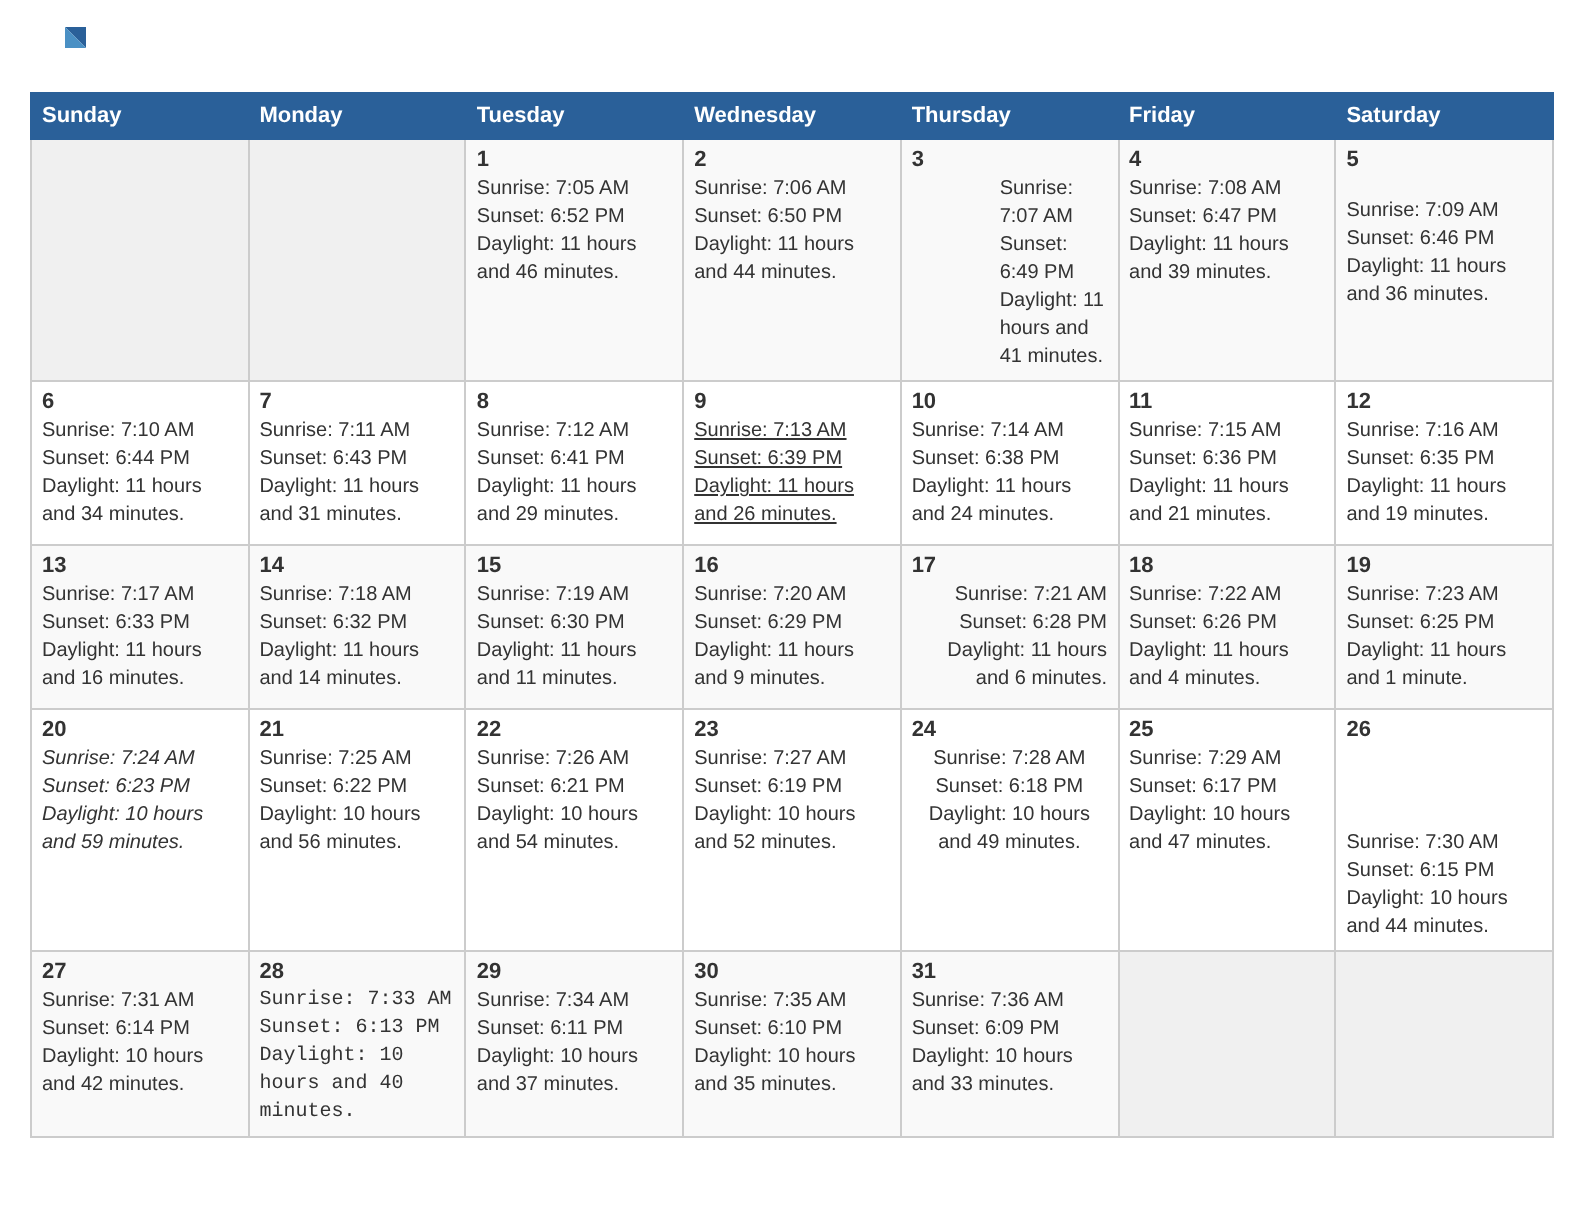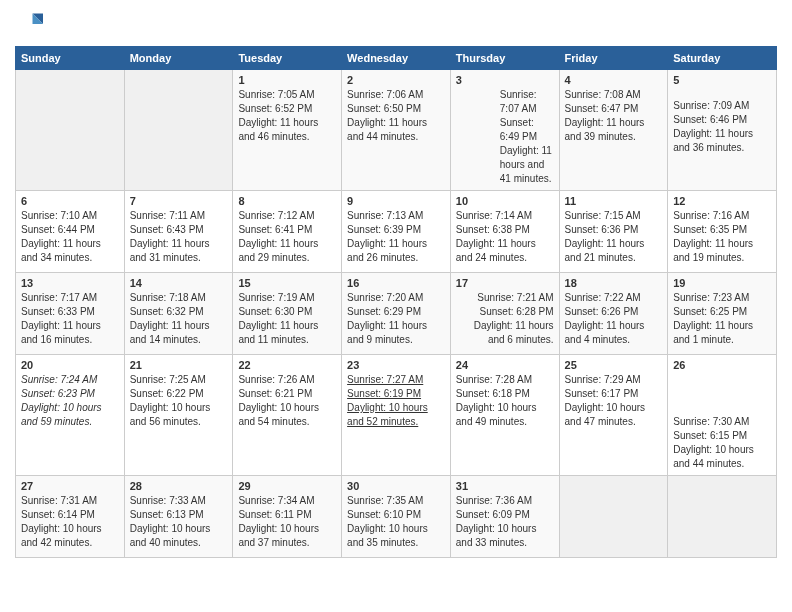--- a/index.html
+++ b/index.html
@@ -176,21 +176,21 @@
 Daylight: 11 hours and 31 minutes.</div>
           </td>
           <td>
             <span class="day-num">8</span>
             <div class="day-info" style="white-space: pre-line;">Sunrise: 7:12 AM
 Sunset: 6:41 PM
 Daylight: 11 hours and 29 minutes.</div>
           </td>
           <td>
             <span class="day-num">9</span>
-            <div class="day-info" style="white-space: pre-line;">Sunrise: 7:13 AM
+            <div class="day-info" style="white-space: pre-line; text-decoration: underline;">Sunrise: 7:13 AM
 Sunset: 6:39 PM
 Daylight: 11 hours and 26 minutes.</div>
           </td>
           <td>
             <span class="day-num">10</span>
             <div class="day-info" style="white-space: pre-line;">Sunrise: 7:14 AM
 Sunset: 6:38 PM
 Daylight: 11 hours and 24 minutes.</div>
           </td>
           <td>
@@ -264,27 +264,27 @@
 Daylight: 10 hours and 56 minutes.</div>
           </td>
           <td>
             <span class="day-num">22</span>
             <div class="day-info" style="white-space: pre-line;">Sunrise: 7:26 AM
 Sunset: 6:21 PM
 Daylight: 10 hours and 54 minutes.</div>
           </td>
           <td>
             <span class="day-num">23</span>
-            <div class="day-info" style="white-space: pre-line; text-decoration: underline;">Sunrise: 7:27 AM
+            <div class="day-info" style="white-space: pre-line;">Sunrise: 7:27 AM
 Sunset: 6:19 PM
 Daylight: 10 hours and 52 minutes.</div>
           </td>
           <td>
             <span class="day-num">24</span>
-            <div class="day-info" style="white-space: pre-line;">Sunrise: 7:28 AM
+            <div class="day-info" style="white-space: pre-line; text-align: center;">Sunrise: 7:28 AM
 Sunset: 6:18 PM
 Daylight: 10 hours and 49 minutes.</div>
           </td>
           <td>
             <span class="day-num">25</span>
             <div class="day-info" style="white-space: pre-line;">Sunrise: 7:29 AM
 Sunset: 6:17 PM
 Daylight: 10 hours and 47 minutes.</div>
           </td>
           <td>
@@ -296,21 +296,21 @@
         </tr>
         <tr>
           <td>
             <span class="day-num">27</span>
             <div class="day-info" style="white-space: pre-line;">Sunrise: 7:31 AM
 Sunset: 6:14 PM
 Daylight: 10 hours and 42 minutes.</div>
           </td>
           <td>
             <span class="day-num">28</span>
-            <div class="day-info" style="white-space: pre-line;">Sunrise: 7:33 AM
+            <div class="day-info" style="white-space: pre-line; font-family: Liberation Mono, monospace;">Sunrise: 7:33 AM
 Sunset: 6:13 PM
 Daylight: 10 hours and 40 minutes.</div>
           </td>
           <td>
             <span class="day-num">29</span>
             <div class="day-info" style="white-space: pre-line;">Sunrise: 7:34 AM
 Sunset: 6:11 PM
 Daylight: 10 hours and 37 minutes.</div>
           </td>
           <td>

